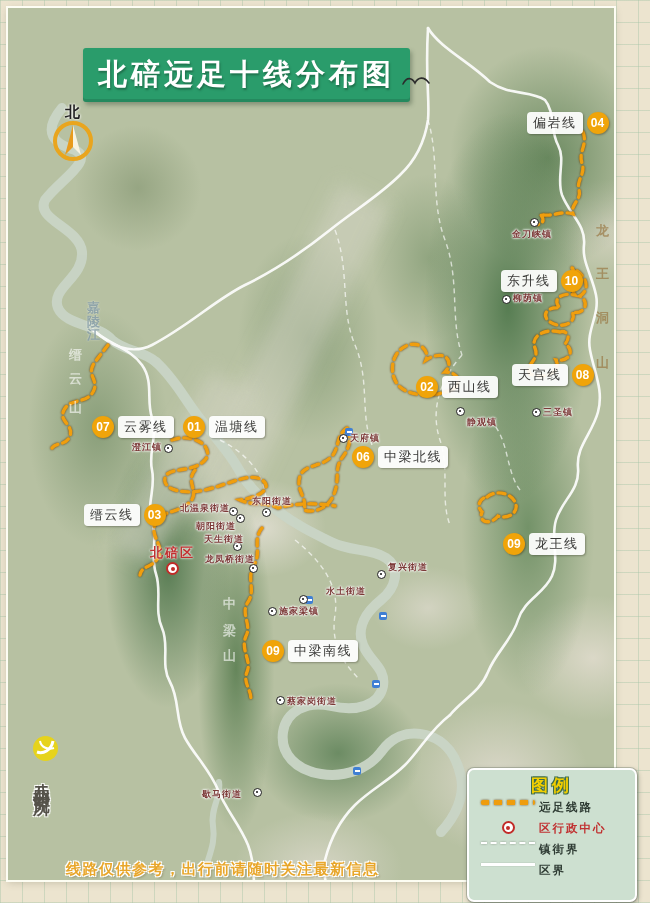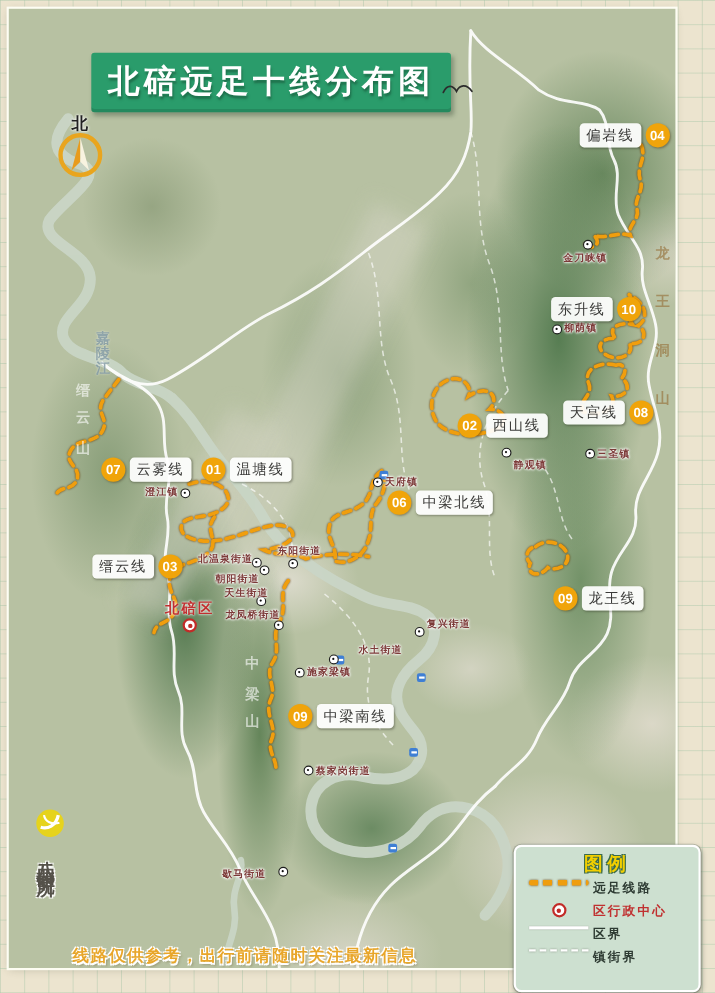--- a/index.html
+++ b/index.html
@@ -296,24 +296,24 @@
       <span class="legend-lab">远足线路</span>
     </div>
     <div class="legend-row">
       <span class="legend-sym">
           <span class="sym-dc"></span>
         </span>
       <span class="legend-lab red">区行政中心</span>
     </div>
     <div class="legend-row">
       <span class="legend-sym">
+          <span class="sym-tb"></span>
+        </span>
+      <span class="legend-lab">镇街界</span>
+    </div>
+    <div class="legend-row">
+      <span class="legend-sym">
           <span class="sym-dist"></span>
         </span>
       <span class="legend-lab">区界</span>
     </div>
-    <div class="legend-row">
-      <span class="legend-sym">
-          <span class="sym-tb"></span>
-        </span>
-      <span class="legend-lab">镇街界</span>
-    </div>
   </div>
 </div>
 
 </body></html>

